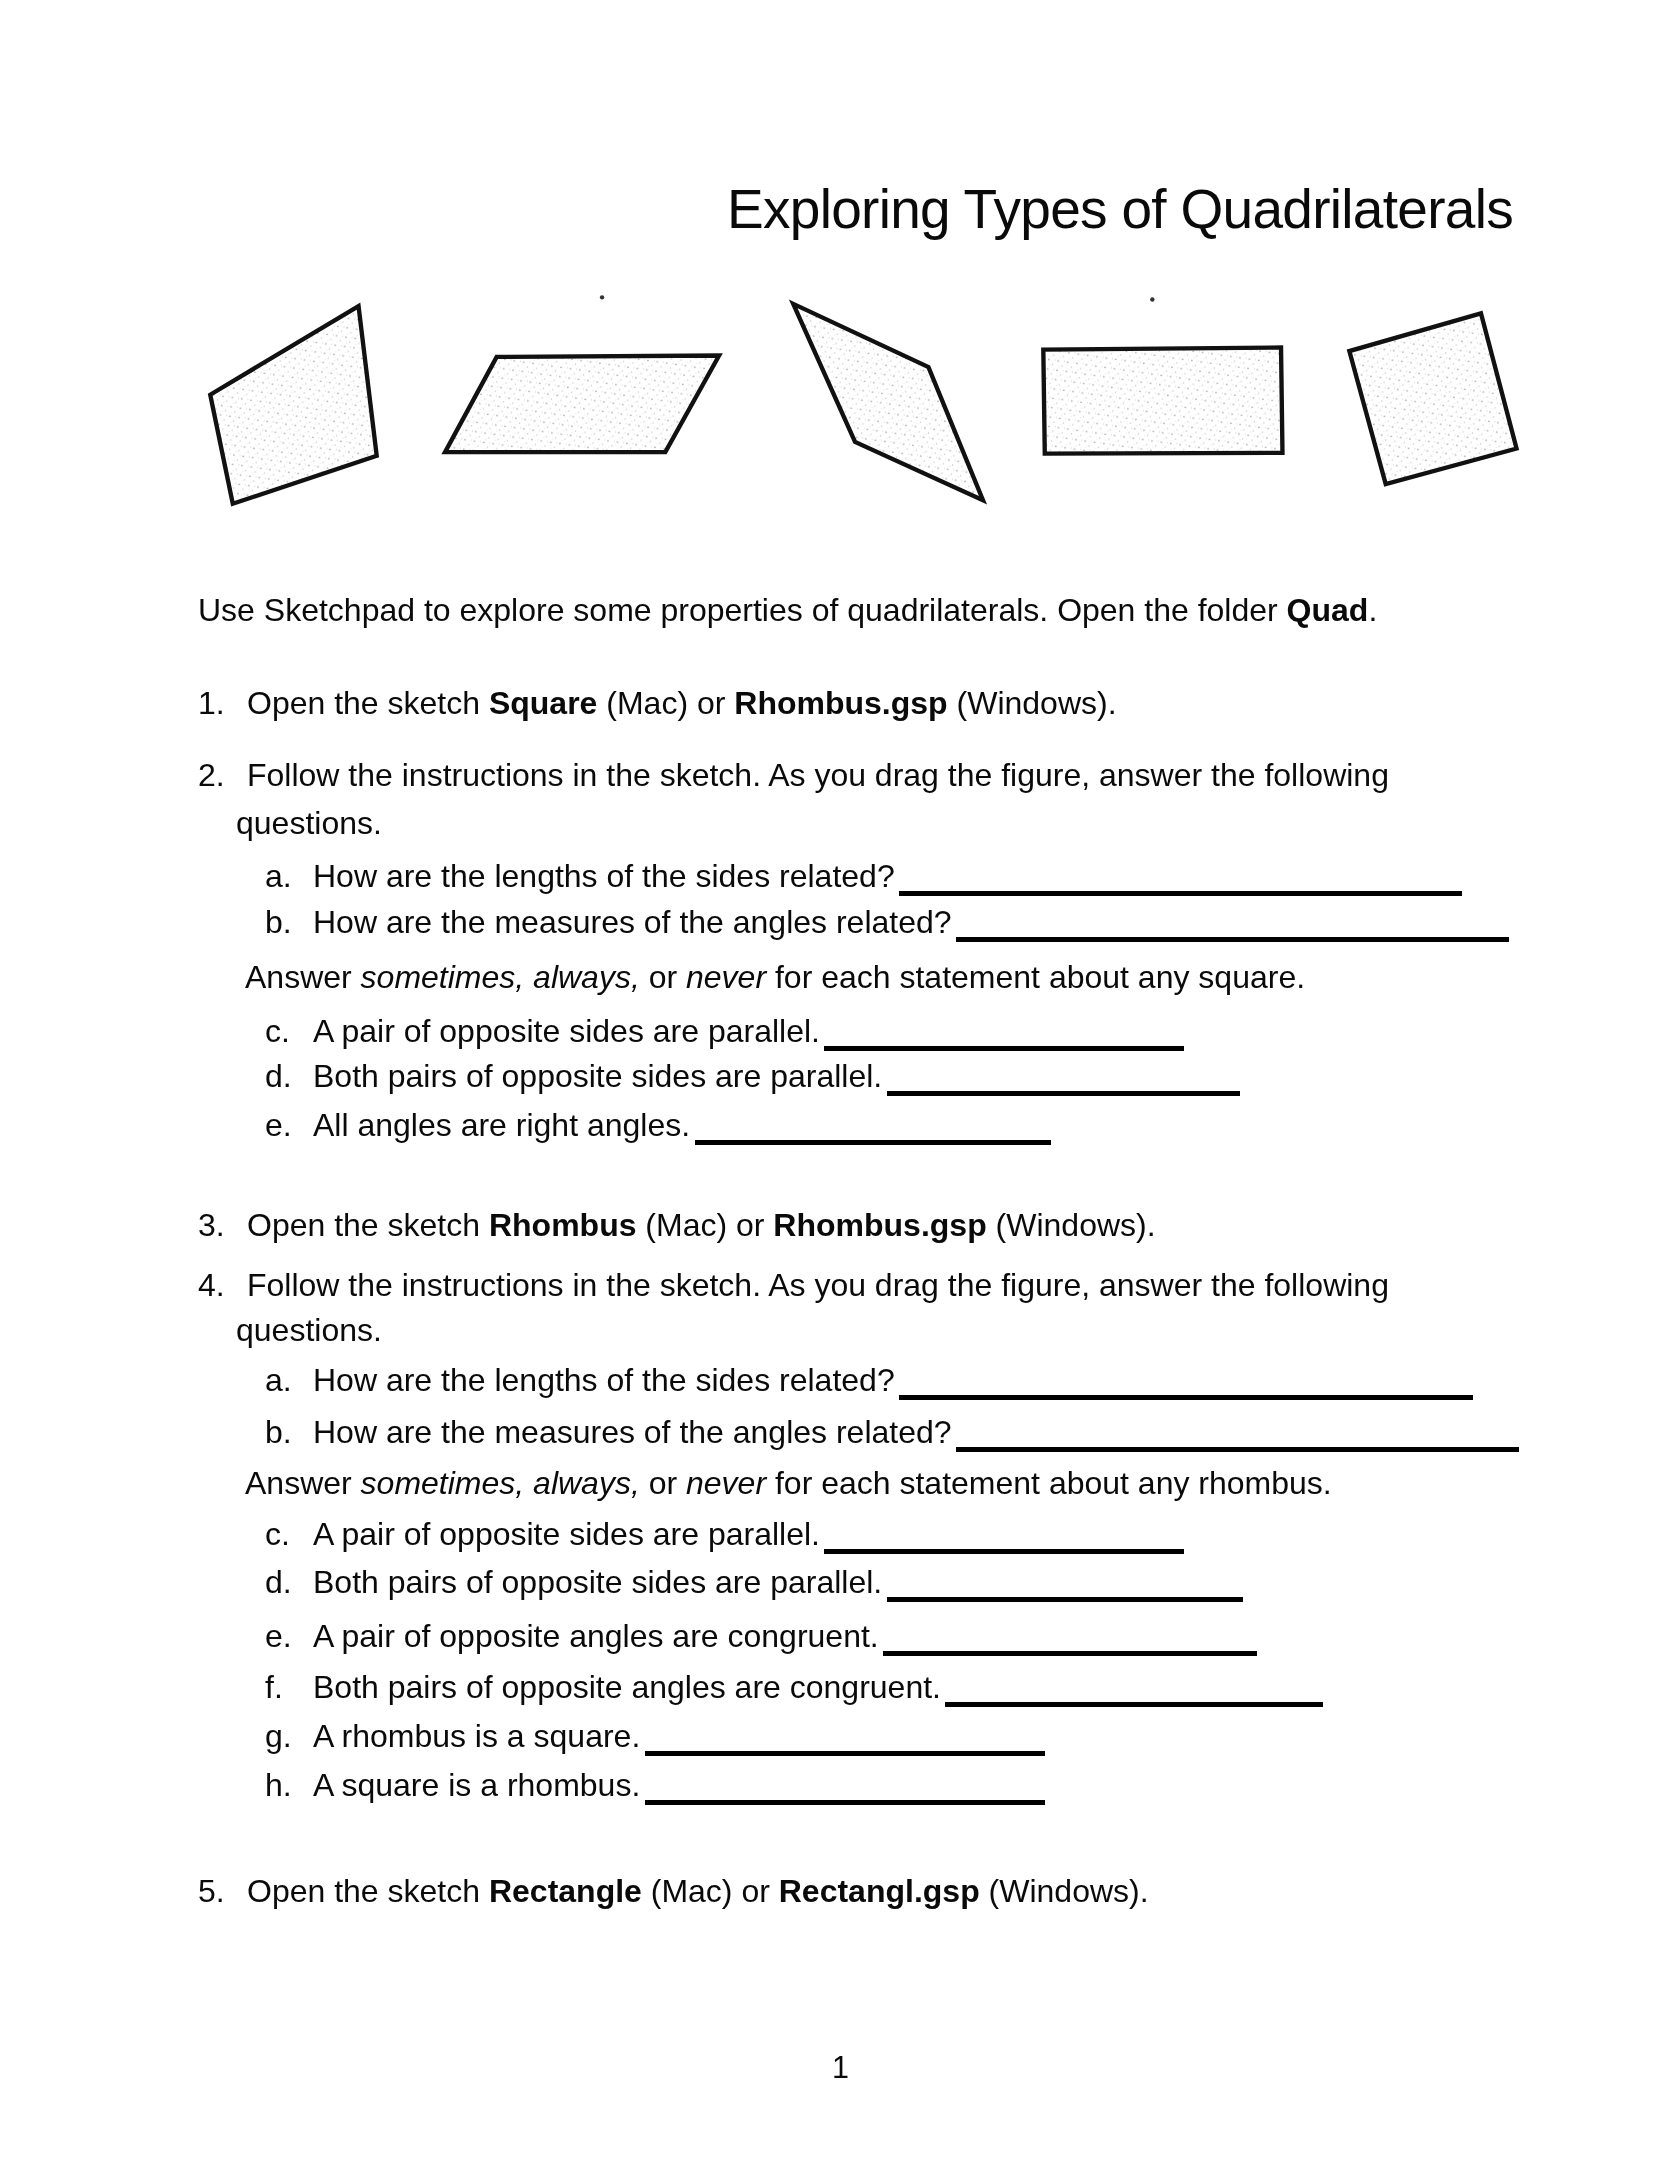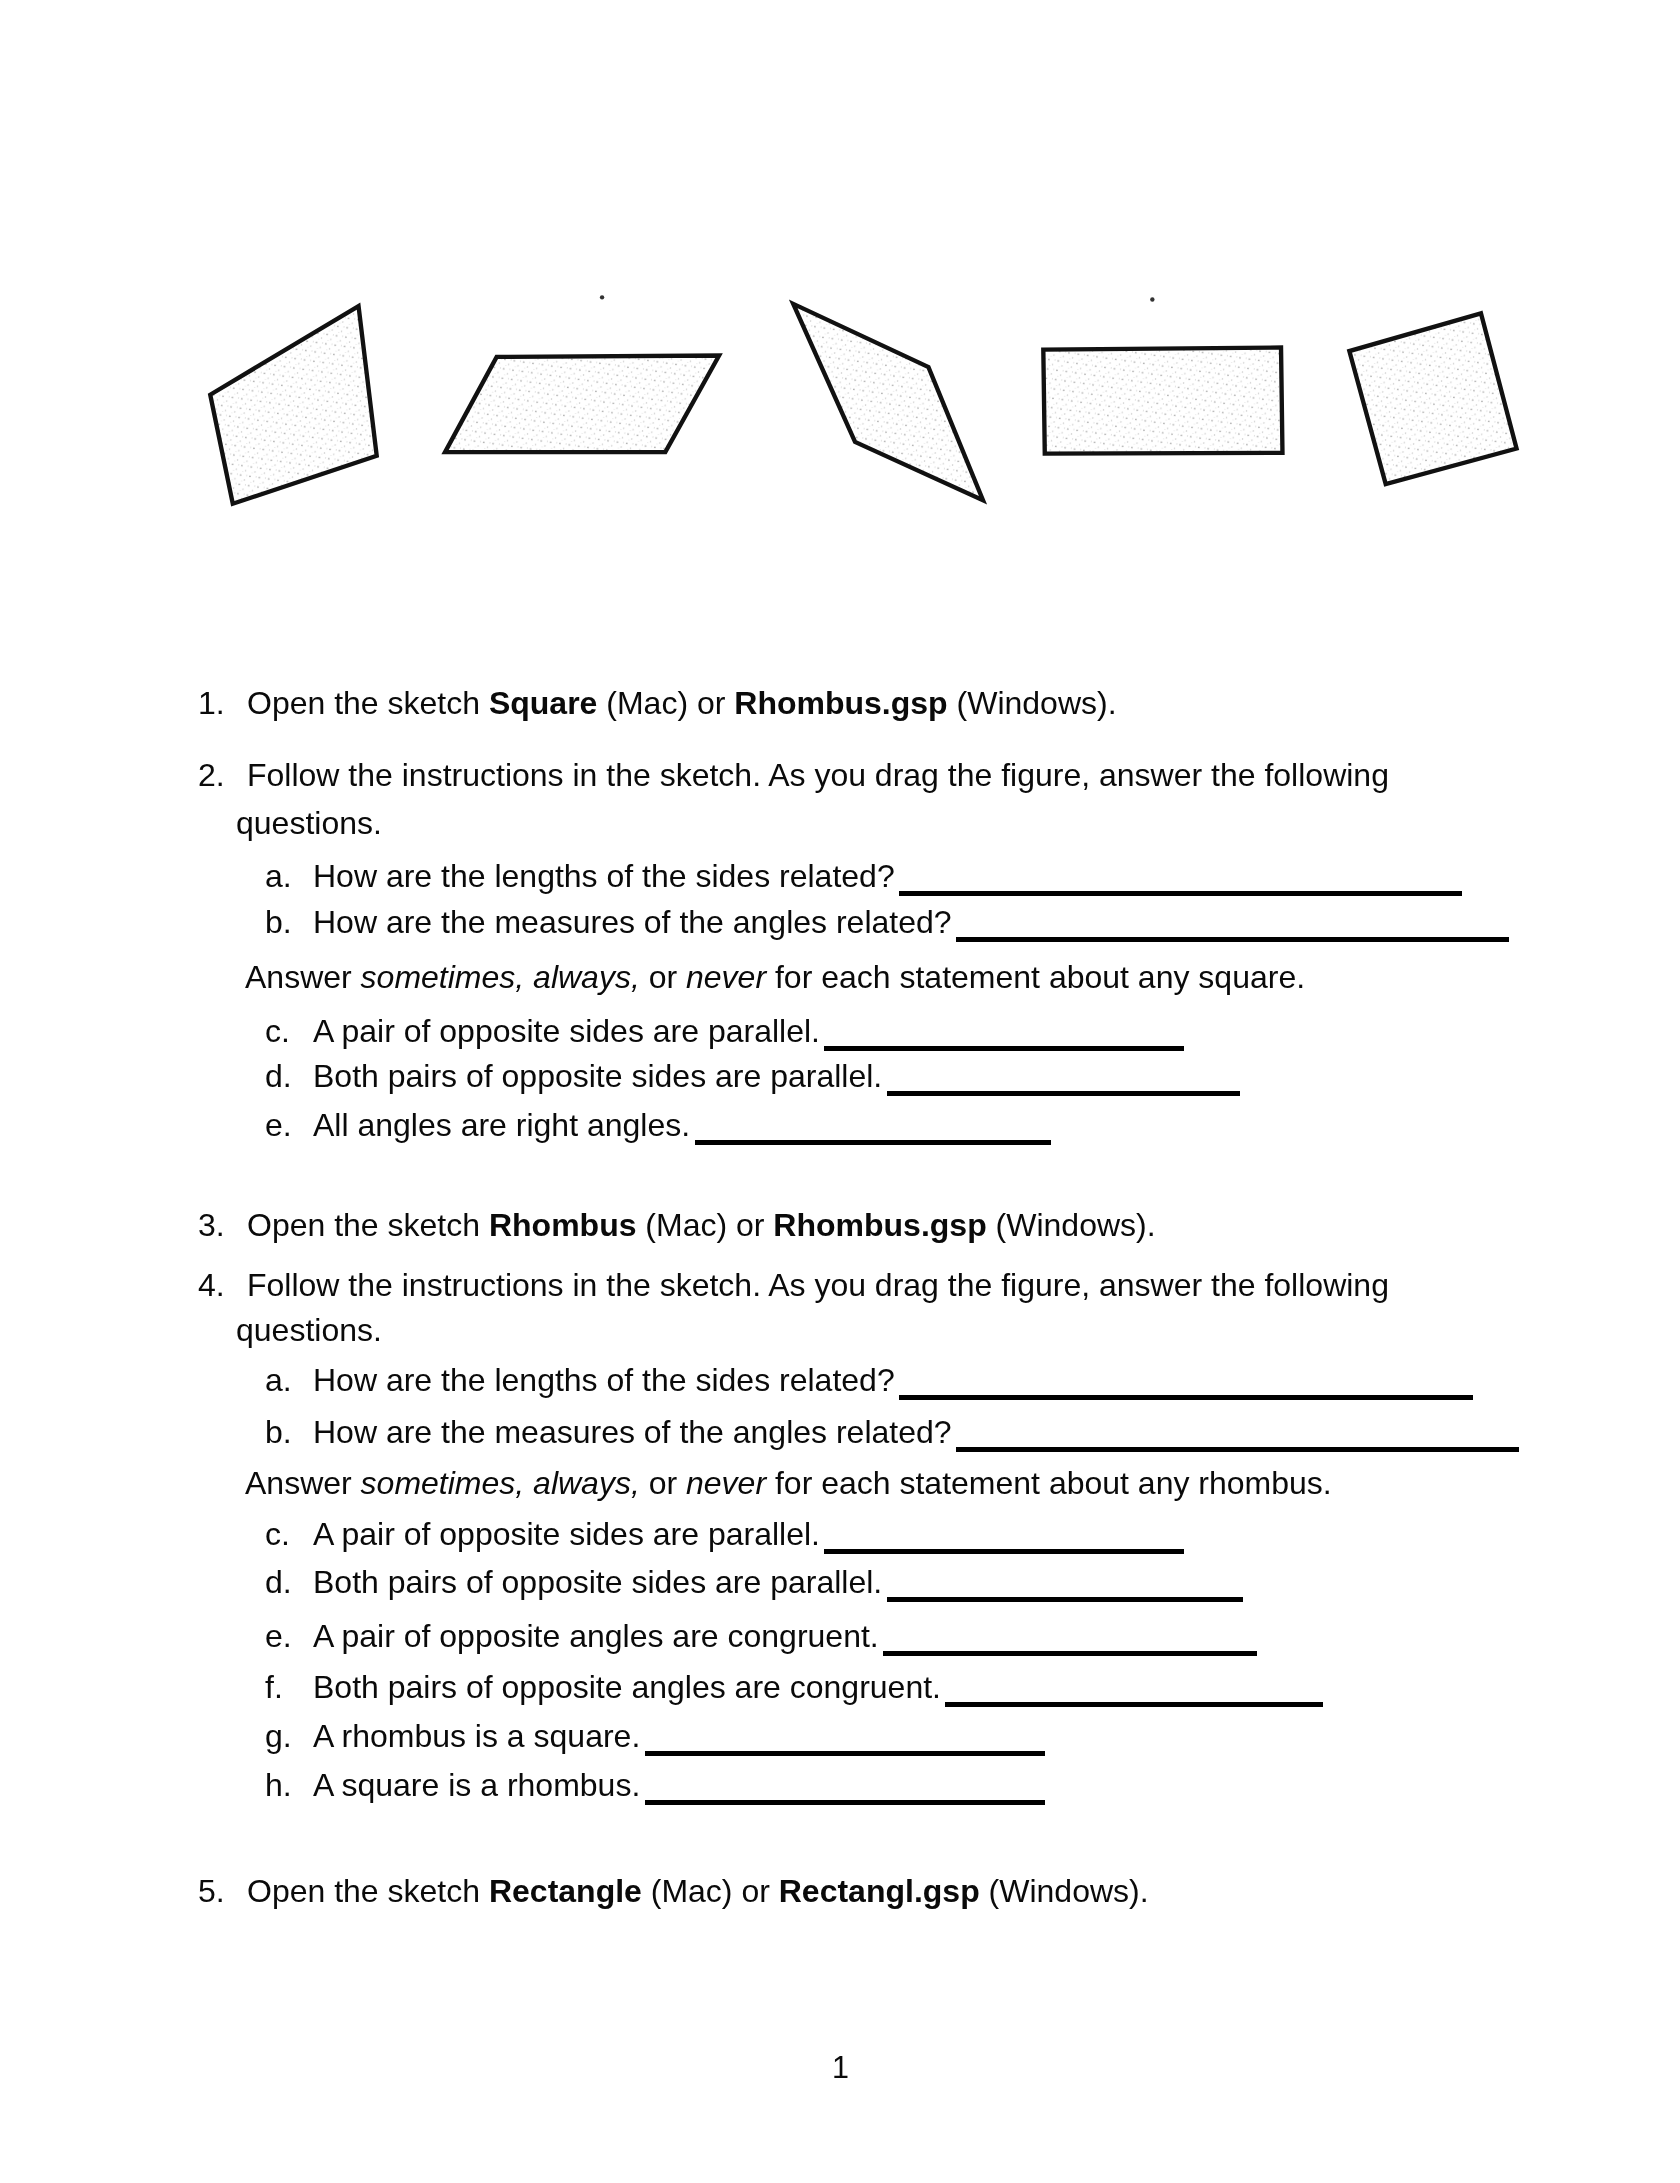--- a/index.html
+++ b/index.html
@@ -56,20 +56,21 @@
     text-align:center;
     font-size:30.5px;
     color:#0a0a0a;
   }
 </style>
 </head>
 <body>
 
 <div id="page">
 
+  <div id="title">Exploring Types of Quadrilaterals</div>
 
   <svg id="shapes-svg" viewBox="0 0 2312 3003" xmlns="http://www.w3.org/2000/svg">
     <defs>
       <pattern id="stipple" width="13" height="13" patternUnits="userSpaceOnUse" patternTransform="rotate(8)">
         <circle cx="2.5" cy="3" r="1.2" fill="#6a6a6a" opacity="0.55"></circle>
         <circle cx="8.5" cy="9" r="1.0" fill="#7a7a7a" opacity="0.45"></circle>
         <circle cx="11" cy="2.5" r="0.8" fill="#8a8a8a" opacity="0.40"></circle>
         <circle cx="5" cy="11" r="0.7" fill="#9a9a9a" opacity="0.35"></circle>
       </pattern>
     </defs>
@@ -79,20 +80,21 @@
         <polygon points="1091,418 1277,505 1352,688 1176,608" fill="url(#stipple)" stroke="#111111" stroke-width="6" stroke-linejoin="miter"></polygon>
         <polygon points="1435,481 1762,478 1764,623 1437,624" fill="url(#stipple)" stroke="#111111" stroke-width="6" stroke-linejoin="miter"></polygon>
         <polygon points="2037,431 1856,483 1906,666 2086,617" fill="url(#stipple)" stroke="#111111" stroke-width="6" stroke-linejoin="miter"></polygon>
       </g>
     <g id="speck-layer">
         <circle cx="828" cy="409" r="3" fill="#333"></circle>
         <circle cx="1585" cy="412" r="3" fill="#333"></circle>
       </g>
   </svg>
 
+  <div id="intro" class="line para" style="top: 590px; left: 198px;">Use Sketchpad to explore some properties of quadrilaterals. Open the folder <b>Quad</b>.</div>
 
   <div id="lines-container">
       <div class="line num" style="top: 683px;"><span class="lbl">1.</span><span>Open the sketch <b>Square</b> (Mac) or <b>Rhombus.gsp</b> (Windows).</span></div>
       <div class="line num" style="top: 755px;"><span class="lbl">2.</span><span>Follow the instructions in the sketch. As you drag the figure, answer the following</span></div>
       <div class="line cont" style="top: 803px;"><span>questions.</span></div>
       <div class="line let" style="top: 856px;"><span class="lbl">a.</span><span>How are the lengths of the sides related?</span><span class="blank" style="width: 563px;"></span></div>
       <div class="line let" style="top: 902px;"><span class="lbl">b.</span><span>How are the measures of the angles related?</span><span class="blank" style="width: 553px;"></span></div>
       <div class="line para" style="top: 957px;"><span>Answer <i>sometimes, always,</i> or <i>never</i> for each statement about any square.</span></div>
       <div class="line let" style="top: 1011px;"><span class="lbl">c.</span><span>A pair of opposite sides are parallel.</span><span class="blank" style="width: 360px;"></span></div>
       <div class="line let" style="top: 1056px;"><span class="lbl">d.</span><span>Both pairs of opposite sides are parallel.</span><span class="blank" style="width: 353px;"></span></div>

